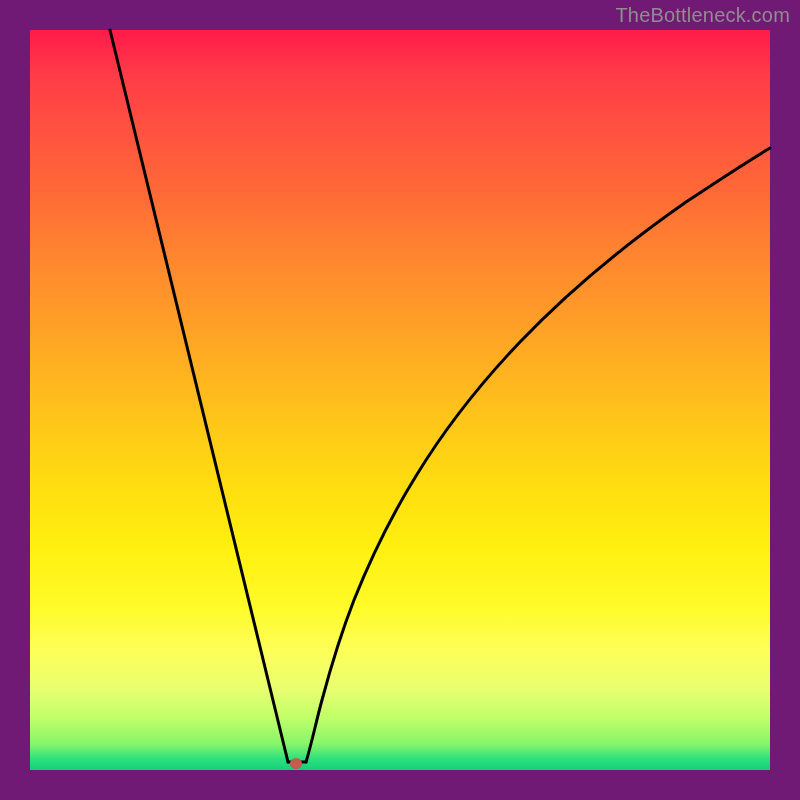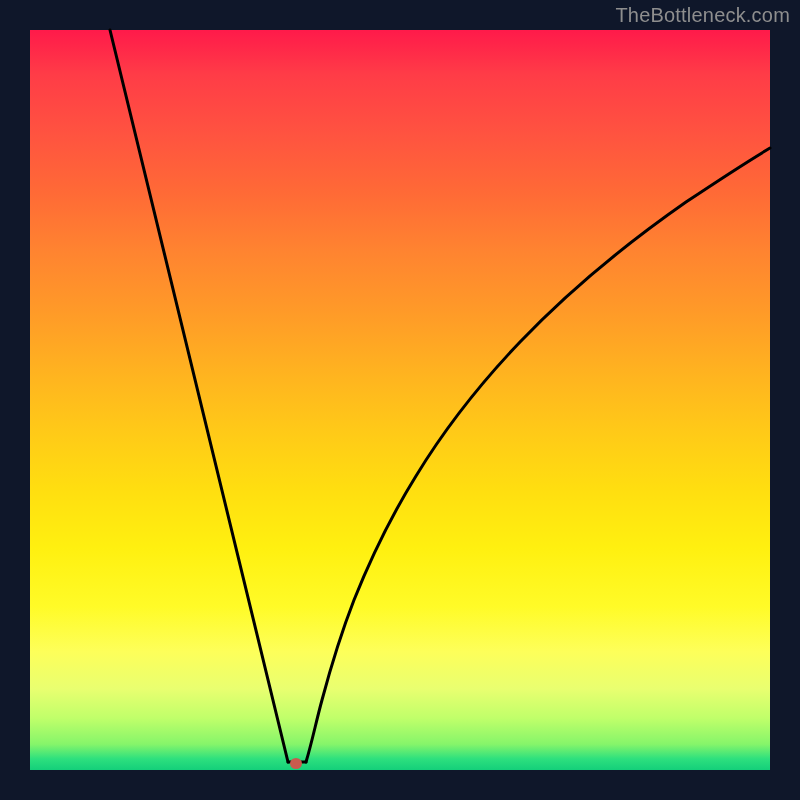--- a/index.html
+++ b/index.html
@@ -8,21 +8,21 @@
     width: 800px;
     height: 800px;
     background: #000;
     overflow: hidden;
     font-family: Arial, Helvetica, sans-serif;
   }
   .frame {
     position: relative;
     width: 800px;
     height: 800px;
-    background: #0f172a;
+    background: #701a75;
   }
   .plot {
     position: absolute;
     left: 30px;
     top: 30px;
     width: 740px;
     height: 740px;
     background: linear-gradient(
       to bottom,
       #ff1a4a 0%,

